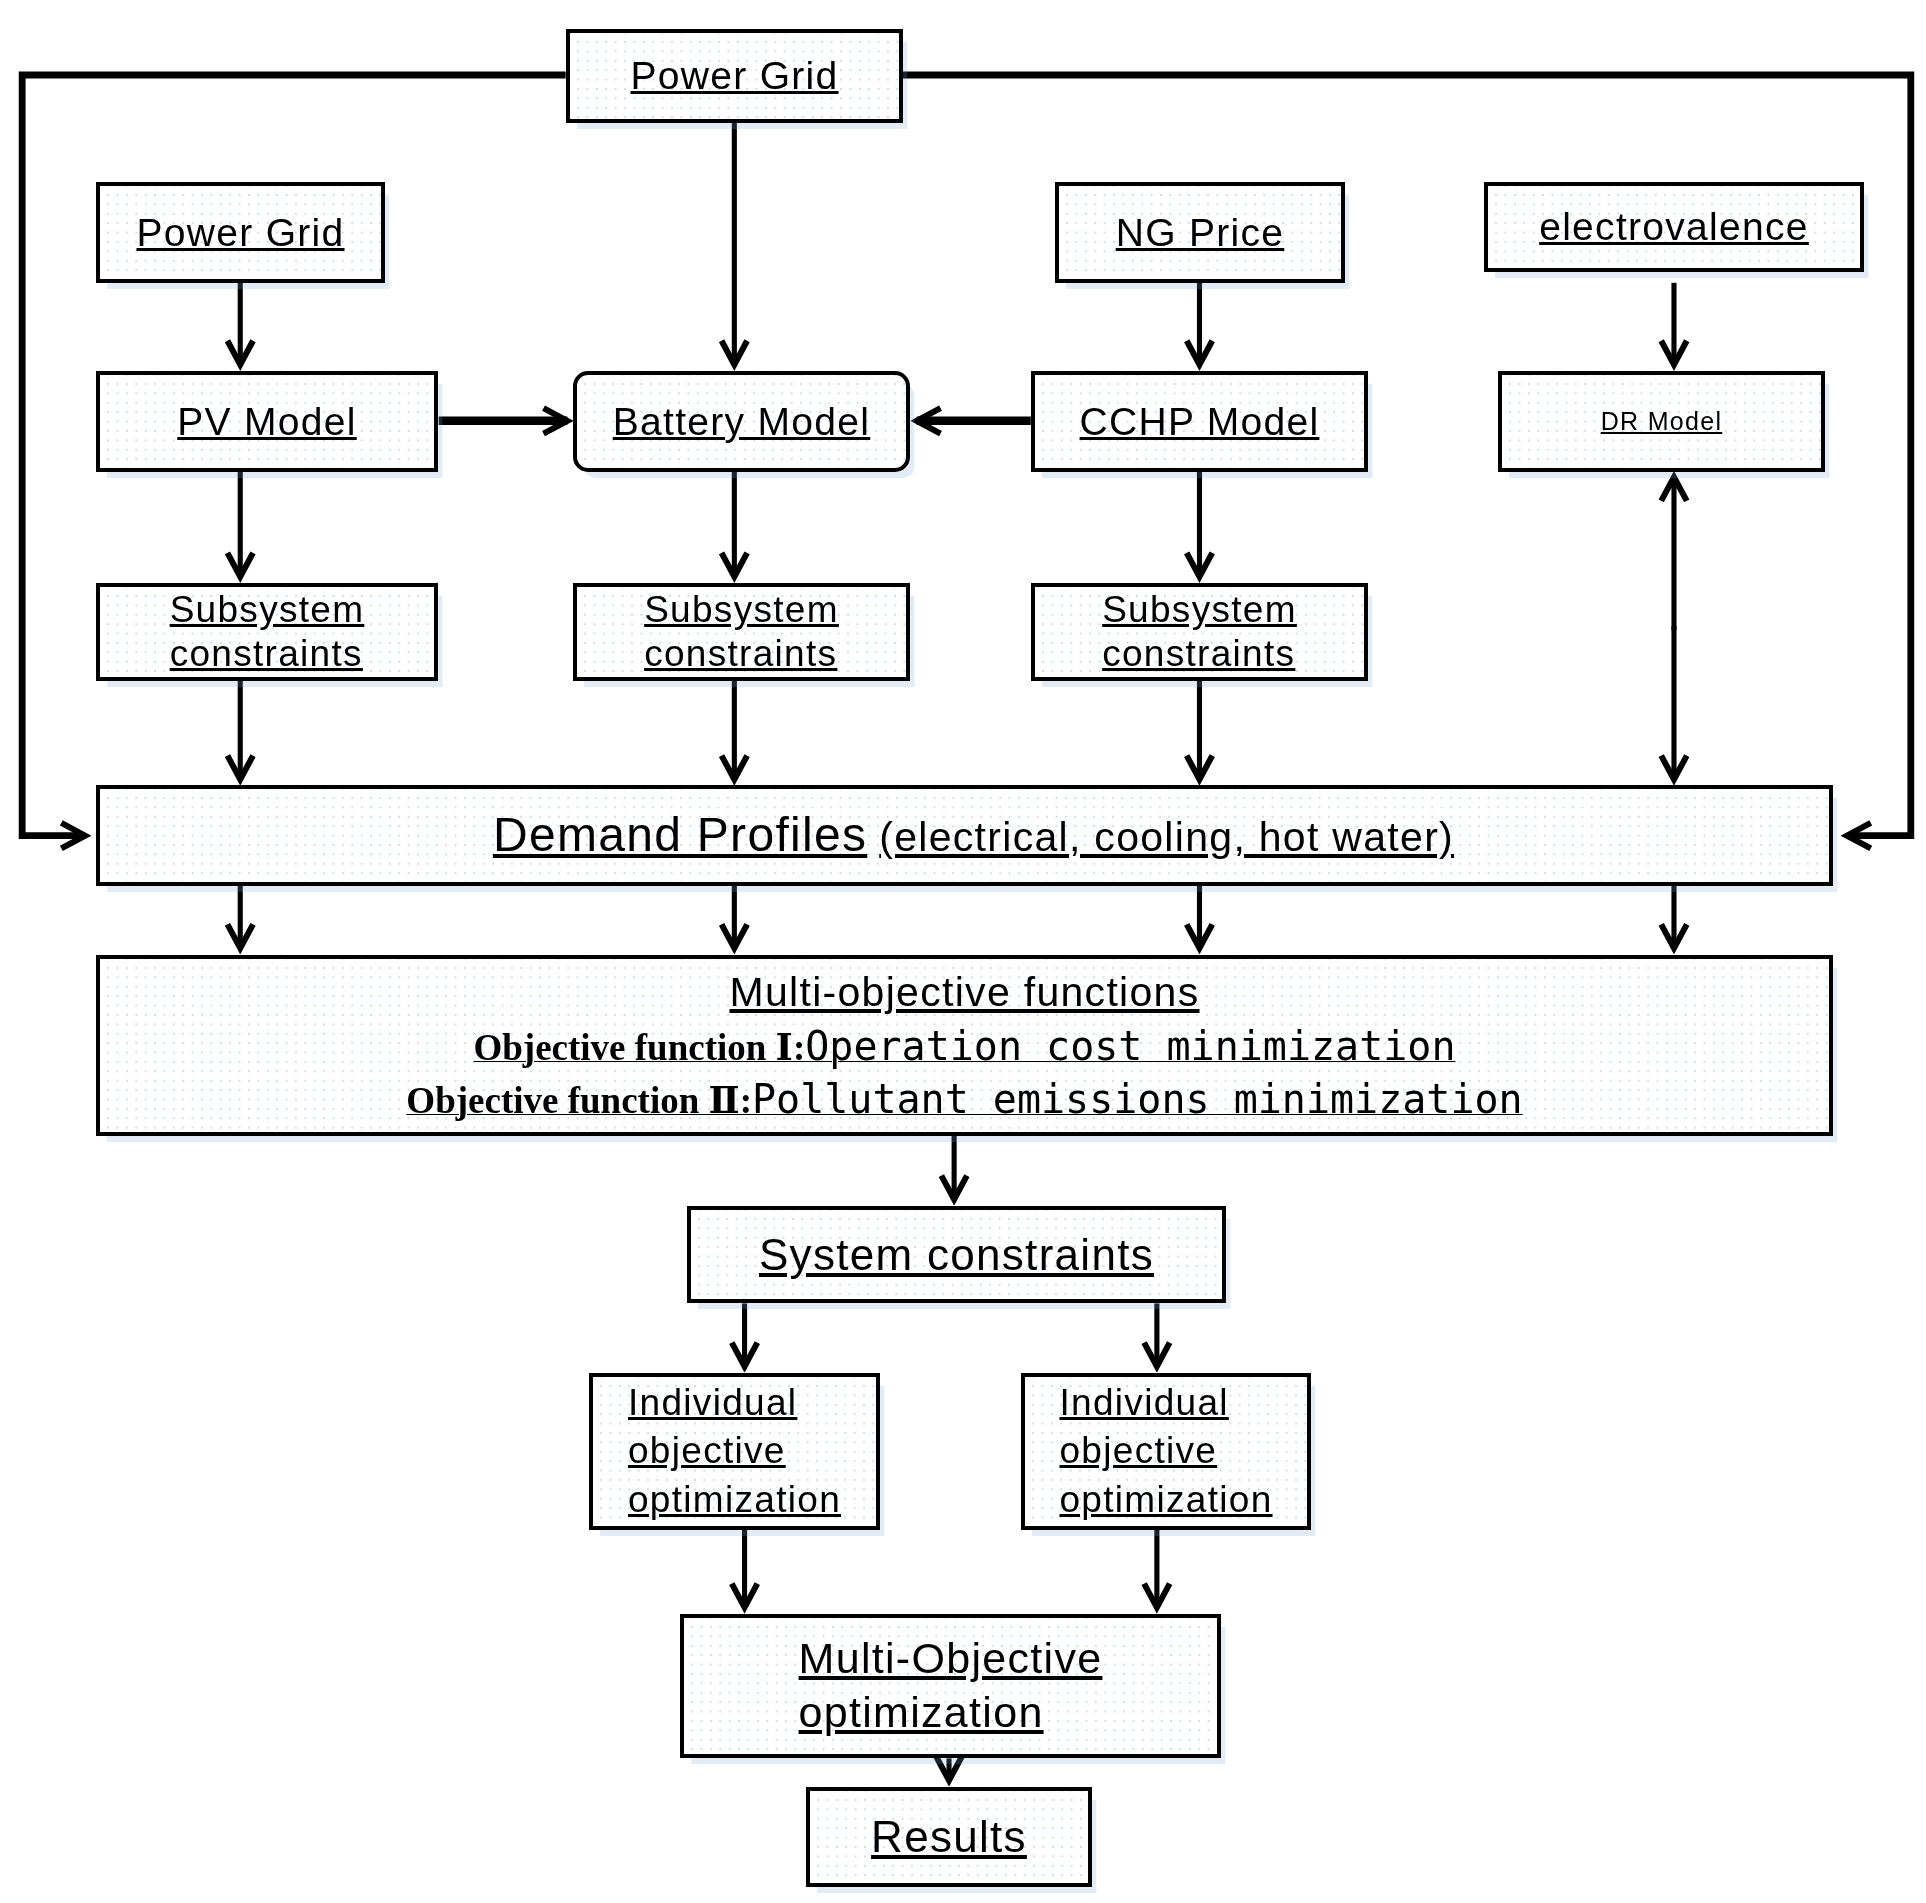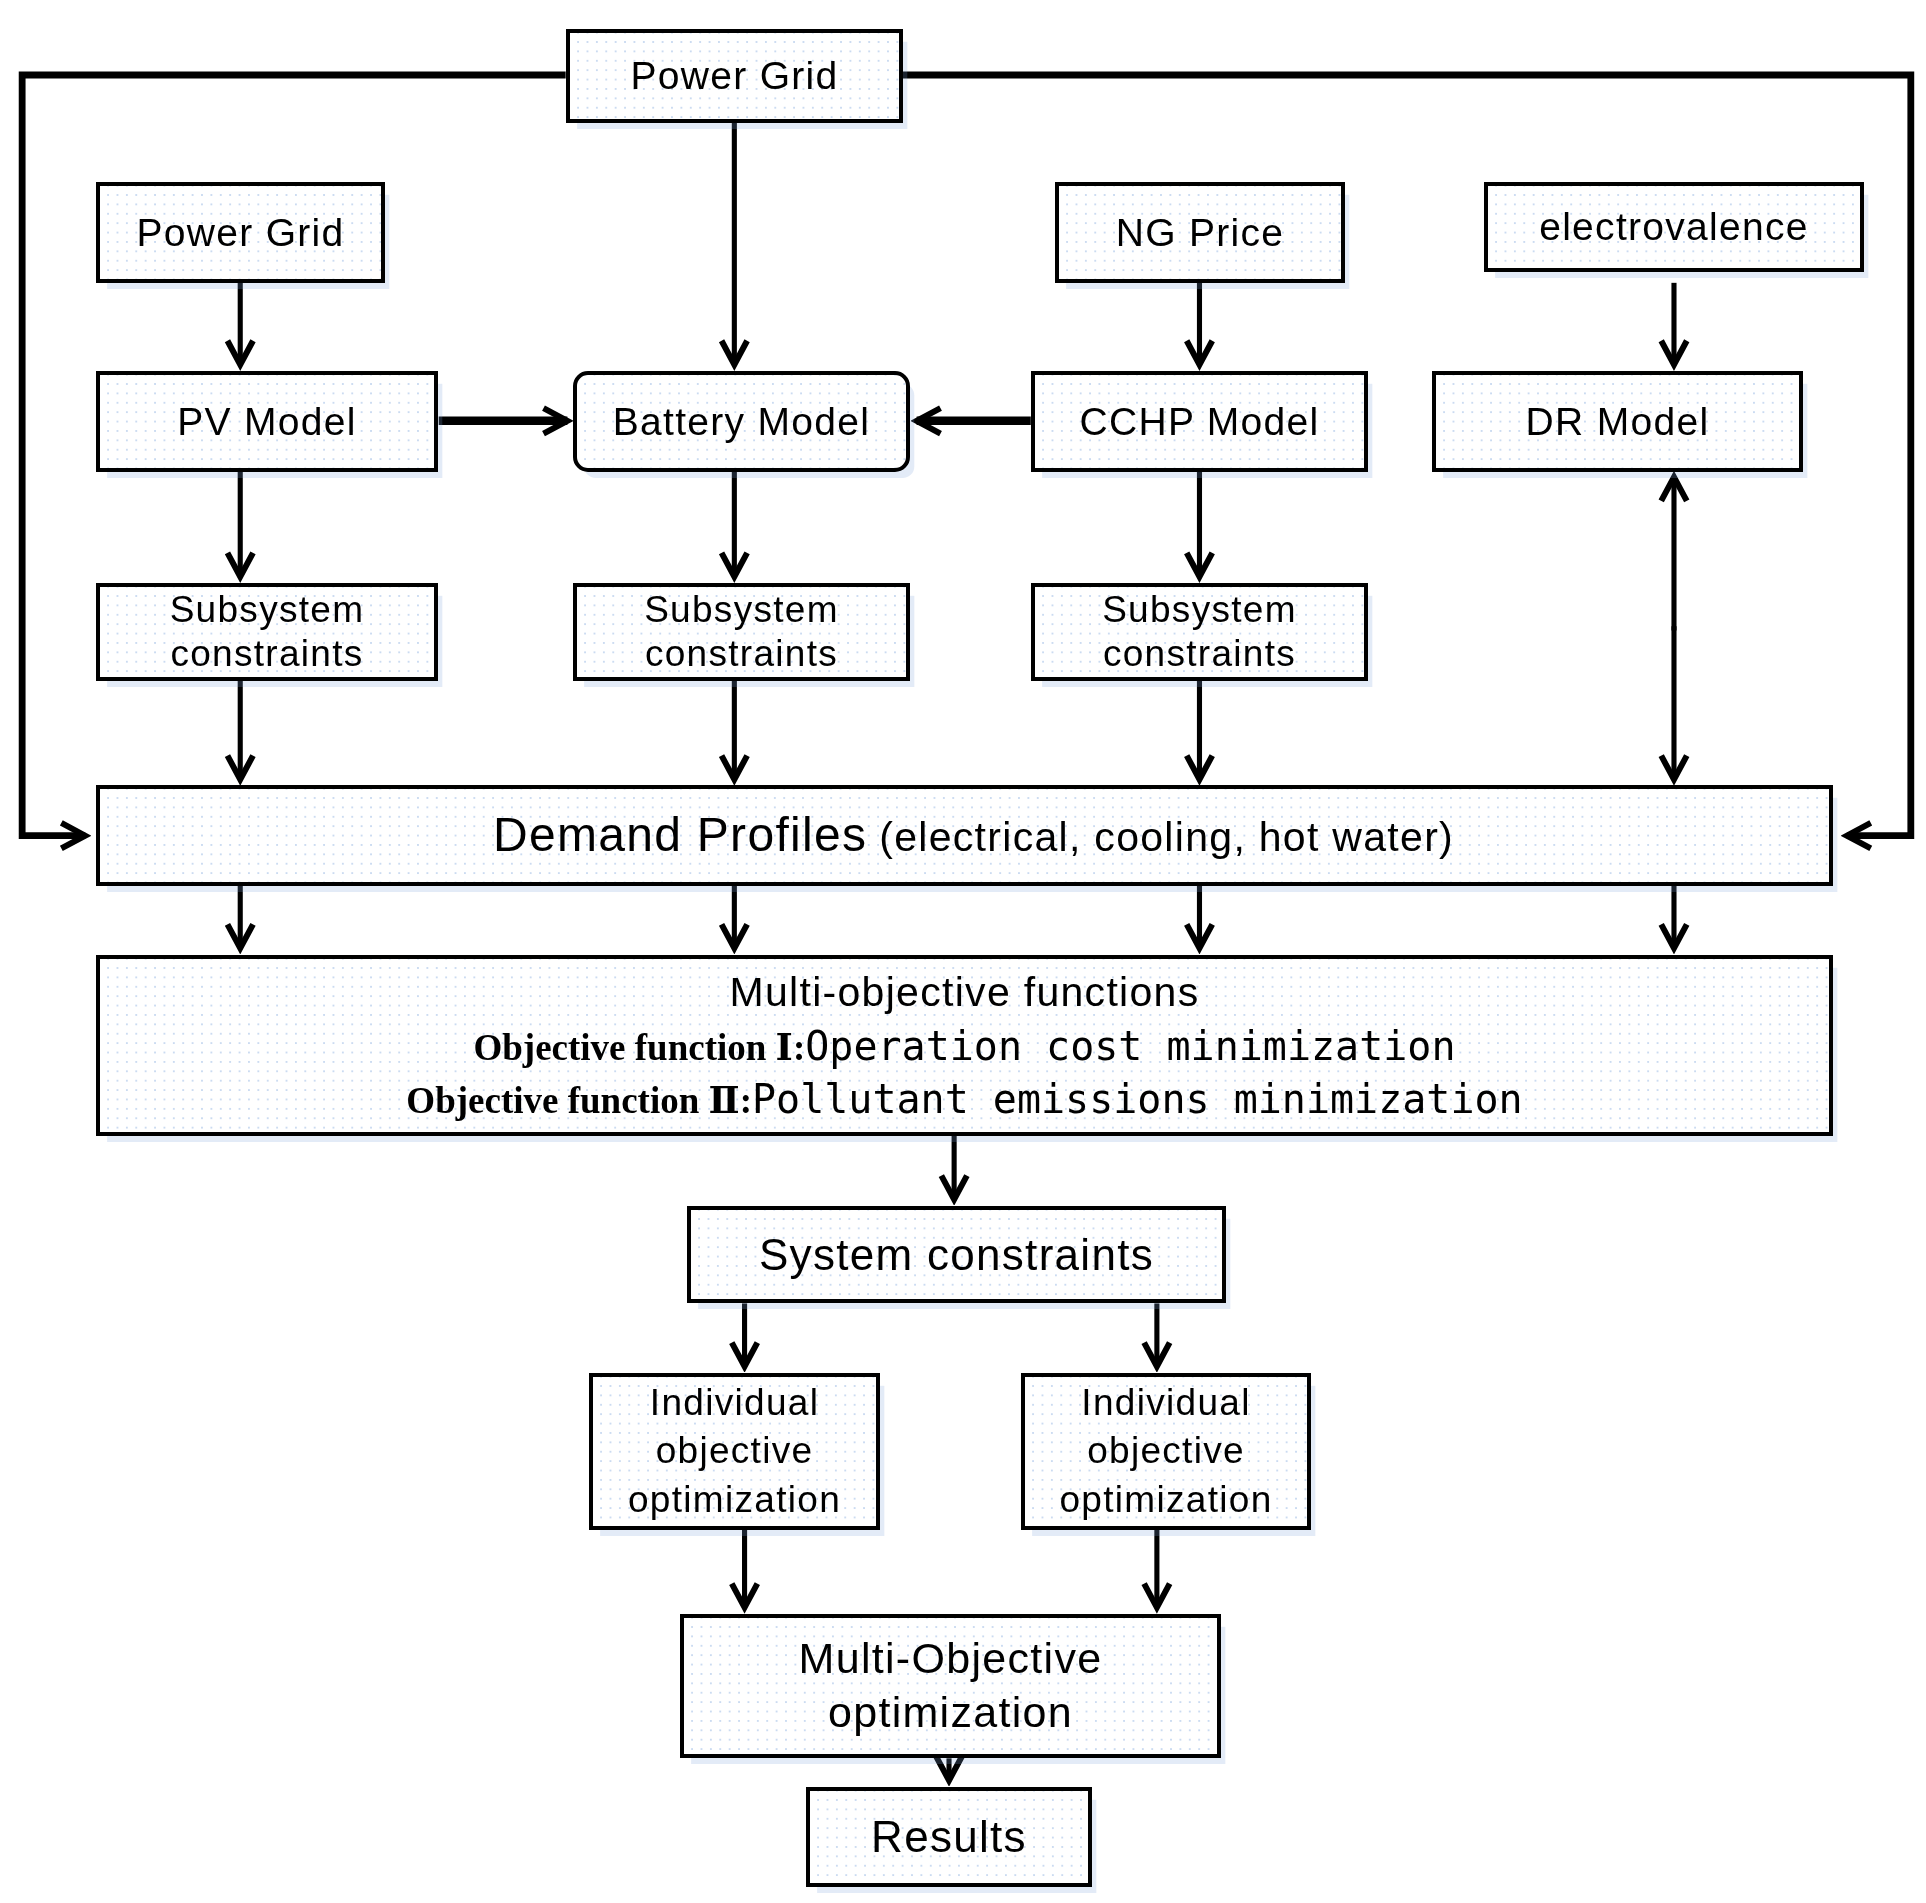--- a/index.html
+++ b/index.html
@@ -13,22 +13,23 @@
   }
   svg.wires{position:absolute; left:0; top:0; z-index:1;}
   .connector{stroke:var(--line); fill:none;}
   .box{
     position:absolute; z-index:2; box-sizing:border-box;
     background-color:var(--box_fill);
     background-image:radial-gradient(rgba(126,166,220,0.40) 1px, transparent 1.4px);
     background-size:9.4px 9.4px; background-position:3.4px 4.3px;
     border:4.3px solid var(--box_border);
     display:flex; align-items:center; justify-content:center;
-    text-align:center; letter-spacing:1.3px; line-height:1.22;
+    text-align:left; letter-spacing:1.3px; line-height:1.22;
     box-shadow:7.7px 9.4px 0 -3.4px rgba(126,166,220,0.22);
+    text-decoration:underline;
   }
   .box span{white-space:pre-line;}
   .demand-line{display:flex; align-items:baseline; gap:12px; white-space:nowrap;}
   .demand-main{font-size:48px;}
   .demand-detail{font-size:41px;}
   .mo-box{flex-direction:column; justify-content:space-around; padding:6px 0;}
   .mo-title{font-size:41px;}
   .obj-line{white-space:nowrap; letter-spacing:0;}
   .obj-prefix{
     font-family:"Liberation Serif","DejaVu Serif",serif;
@@ -106,21 +107,21 @@
 
   <div class="box" style="left:96px; top:371px; width:342px; height:101px; font-size:39px;">
     <span>PV Model</span>
   </div>
   <div class="box" style="left:573px; top:371px; width:337px; height:101px; font-size:39px;border-radius:15px;">
     <span>Battery Model</span>
   </div>
   <div class="box" style="left:1031px; top:371px; width:337px; height:101px; font-size:39px;">
     <span>CCHP Model</span>
   </div>
-  <div class="box" style="left:1432px; top:371px; width:371px; height:101px; font-size:39px;">
+  <div class="box" style="left:1498px; top:371px; width:327px; height:101px; font-size:25px;">
     <span>DR Model</span>
   </div>
 
   <div class="box" style="left:96px; top:583px; width:342px; height:98px; font-size:37px; line-height:1.18;">
     <span>Subsystem
 constraints</span>
   </div>
   <div class="box" style="left:573px; top:583px; width:337px; height:98px; font-size:37px; line-height:1.18;">
     <span>Subsystem
 constraints</span>

